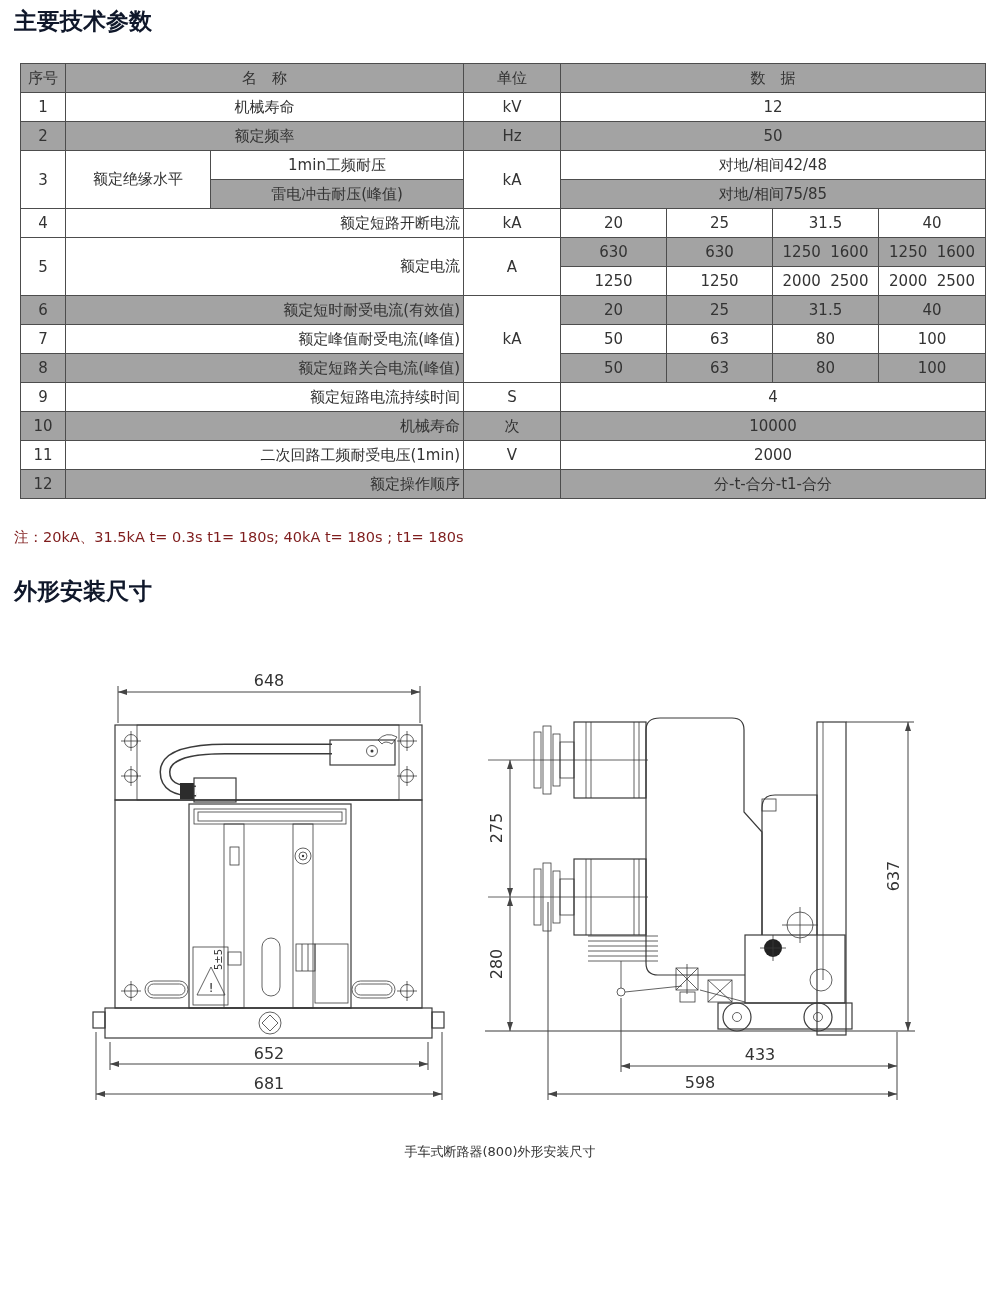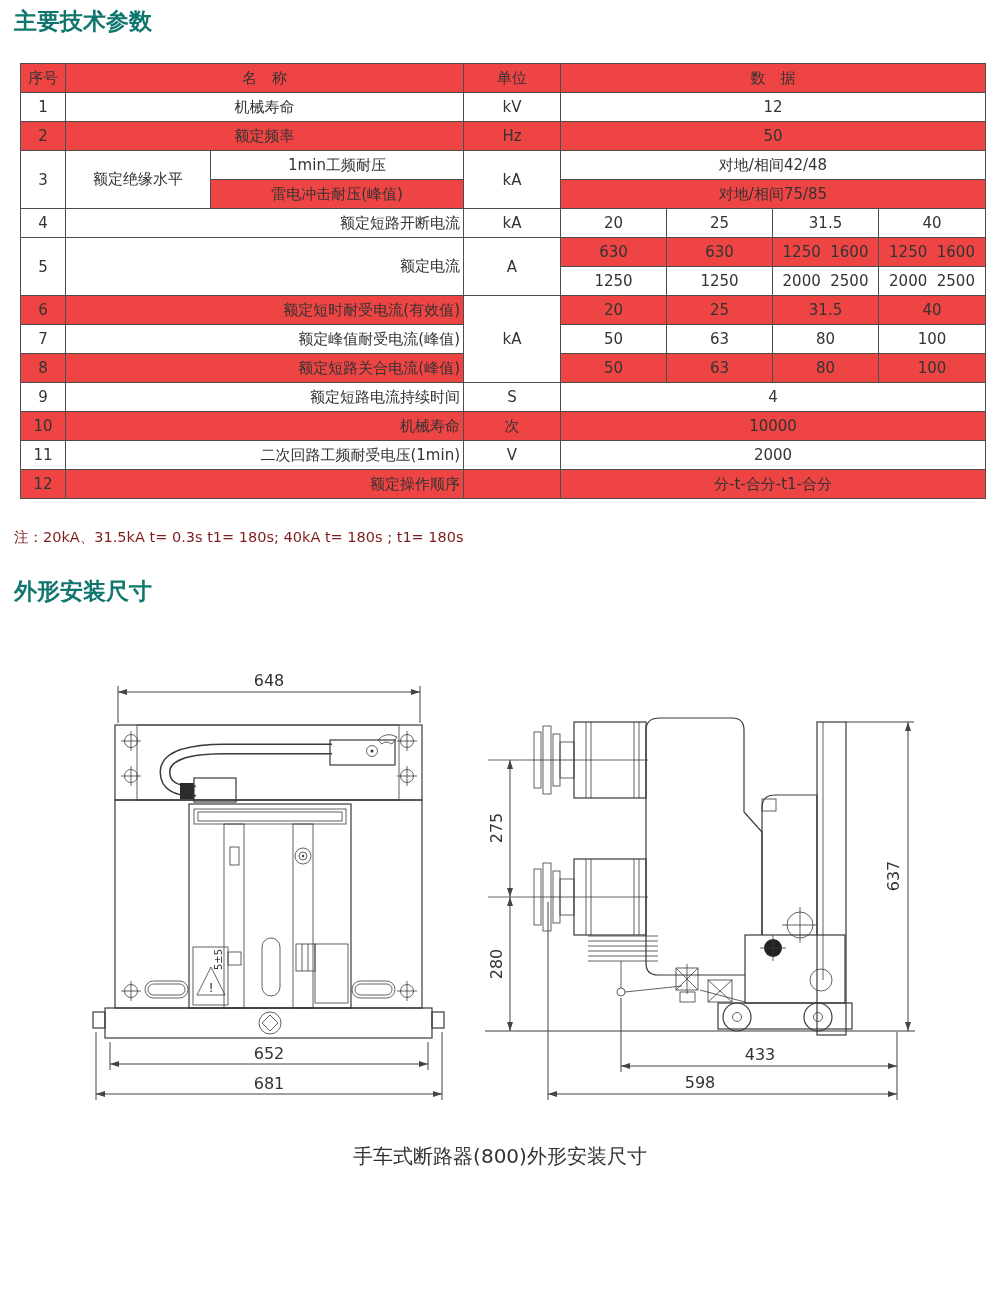--- a/index.html
+++ b/index.html
@@ -1,31 +1,31 @@
 <!DOCTYPE html>
 <html><head>
 <meta charset="utf-8">
 <style>
   html,body{margin:0;padding:0}
   body{width:1000px;height:1316px;background:#fff;position:relative;
        font-family:"DejaVu Sans","Liberation Sans",sans-serif;color:#333}
   .abs{position:absolute}
-  .sec-title{font-size:23px;font-weight:bold;color:#0f766e;line-height:1.2}
+  .sec-title{font-size:23px;font-weight:bold;color:#0f172a;line-height:1.2}
   table{border-collapse:collapse;table-layout:fixed}
   td,th{border:1px solid #4d4d4d;font-size:15px;font-weight:normal;
         text-align:center;height:28px;padding:0 3px;overflow:hidden;white-space:nowrap}
-  .cb{background:#ef4444}
+  .cb{background:#a3a3a3}
   .cw{background:#ffffff}
   .tl{text-align:right;padding-left:20px}
   #main-table{left:20px;top:63px;width:965px}
   #note{left:14px;top:528px;font-size:14.5px;color:#7f1d1d}
   #title1{left:14px;top:8px}
   #title2{left:14px;top:578px}
   #dwg{left:0;top:650px}
-  #caption{top:1143px;left:0;width:1000px;text-align:center;font-size:20px;color:#333}
+  #caption{top:1143px;left:0;width:1000px;text-align:center;font-size:13px;color:#333}
   #bottom-table{left:20px;top:1205px;width:962px}
   #bottom-table td{height:32px}
   svg text{fill:#333}
   .ln{stroke:#3a3a3a;fill:none;stroke-width:1.2}
   .lt{stroke:#3a3a3a;fill:none;stroke-width:0.8}
   .dim{stroke:#444;fill:none;stroke-width:1}
   .dtx2{font-size:16px}
 </style>
 </head>
 <body>

